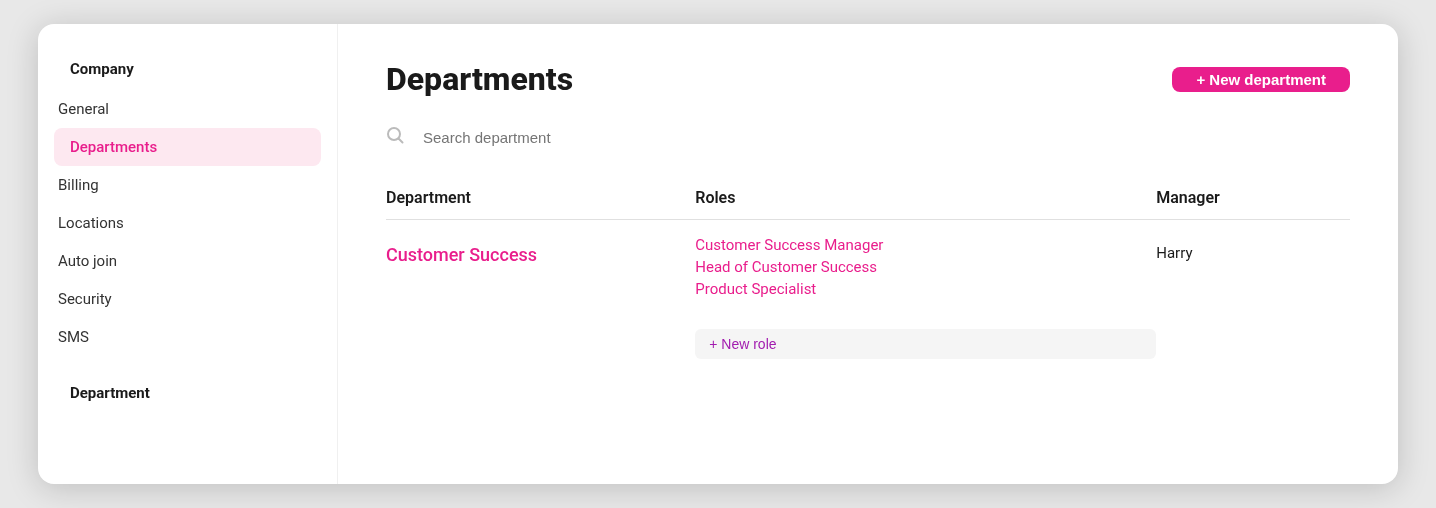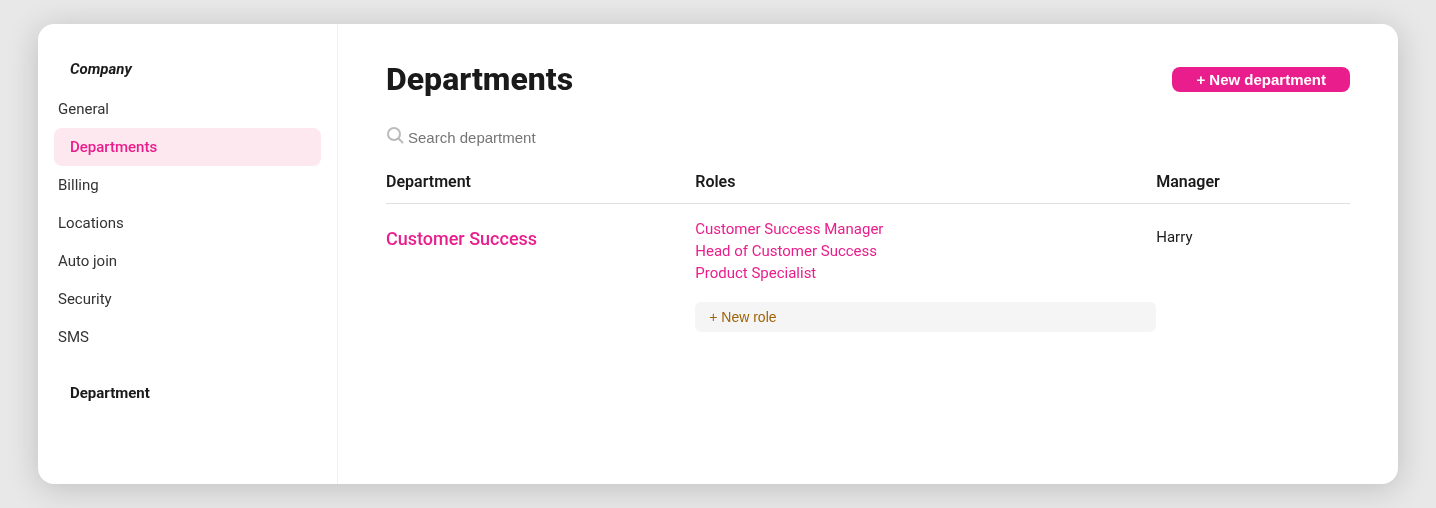--- a/index.html
+++ b/index.html
@@ -25,21 +25,20 @@
       width: 300px;
       flex-shrink: 0;
       padding: 36px 0 36px 0;
       border-right: 1px solid #f0f0f0;
     }
     .sidebar-section-title {
       font-size: 15px;
       font-weight: 700;
       color: #1a1a1a;
       padding: 0 32px 12px 32px;
-      font-style: italic;
     }
     .sidebar-item {
       display: block;
       padding: 10px 20px;
       font-size: 15px;
       color: #333;
       cursor: pointer;
       border-radius: 0;
       text-decoration: none;
     }
@@ -88,22 +87,22 @@
       font-weight: 600;
       cursor: pointer;
       display: flex;
       align-items: center;
       gap: 8px;
     }
     
     .search-bar {
       display: flex;
       align-items: center;
-      gap: 4px;
-      margin-bottom: 24px;
+      gap: 19px;
+      margin-bottom: 40px;
       color: #aaa;
       font-size: 15px;
     }
     .search-icon-wrap {
       color: #bbb;
       font-size: 18px;
     }
     .search-input {
       border: none;
       outline: none;
@@ -151,27 +150,27 @@
     }
     .role-item {
       color: #e91e8c;
       font-size: 15px;
       font-weight: 400;
     }
     .new-role-btn {
       display: inline-flex;
       align-items: center;
       gap: 6px;
-      margin-top: 16px;
+      margin-top: 27px;
       background: #f5f5f5;
       border: none;
       border-radius: 6px;
       padding: 7px 14px;
       font-size: 14px;
-      color: #a16207;
+      color: #a21caf;
       cursor: pointer;
     }
     .manager-name {
       color: #1a1a1a;
       font-size: 15px;
       padding-top: 8px;
     }
   </style>
 </head>
 <body>

